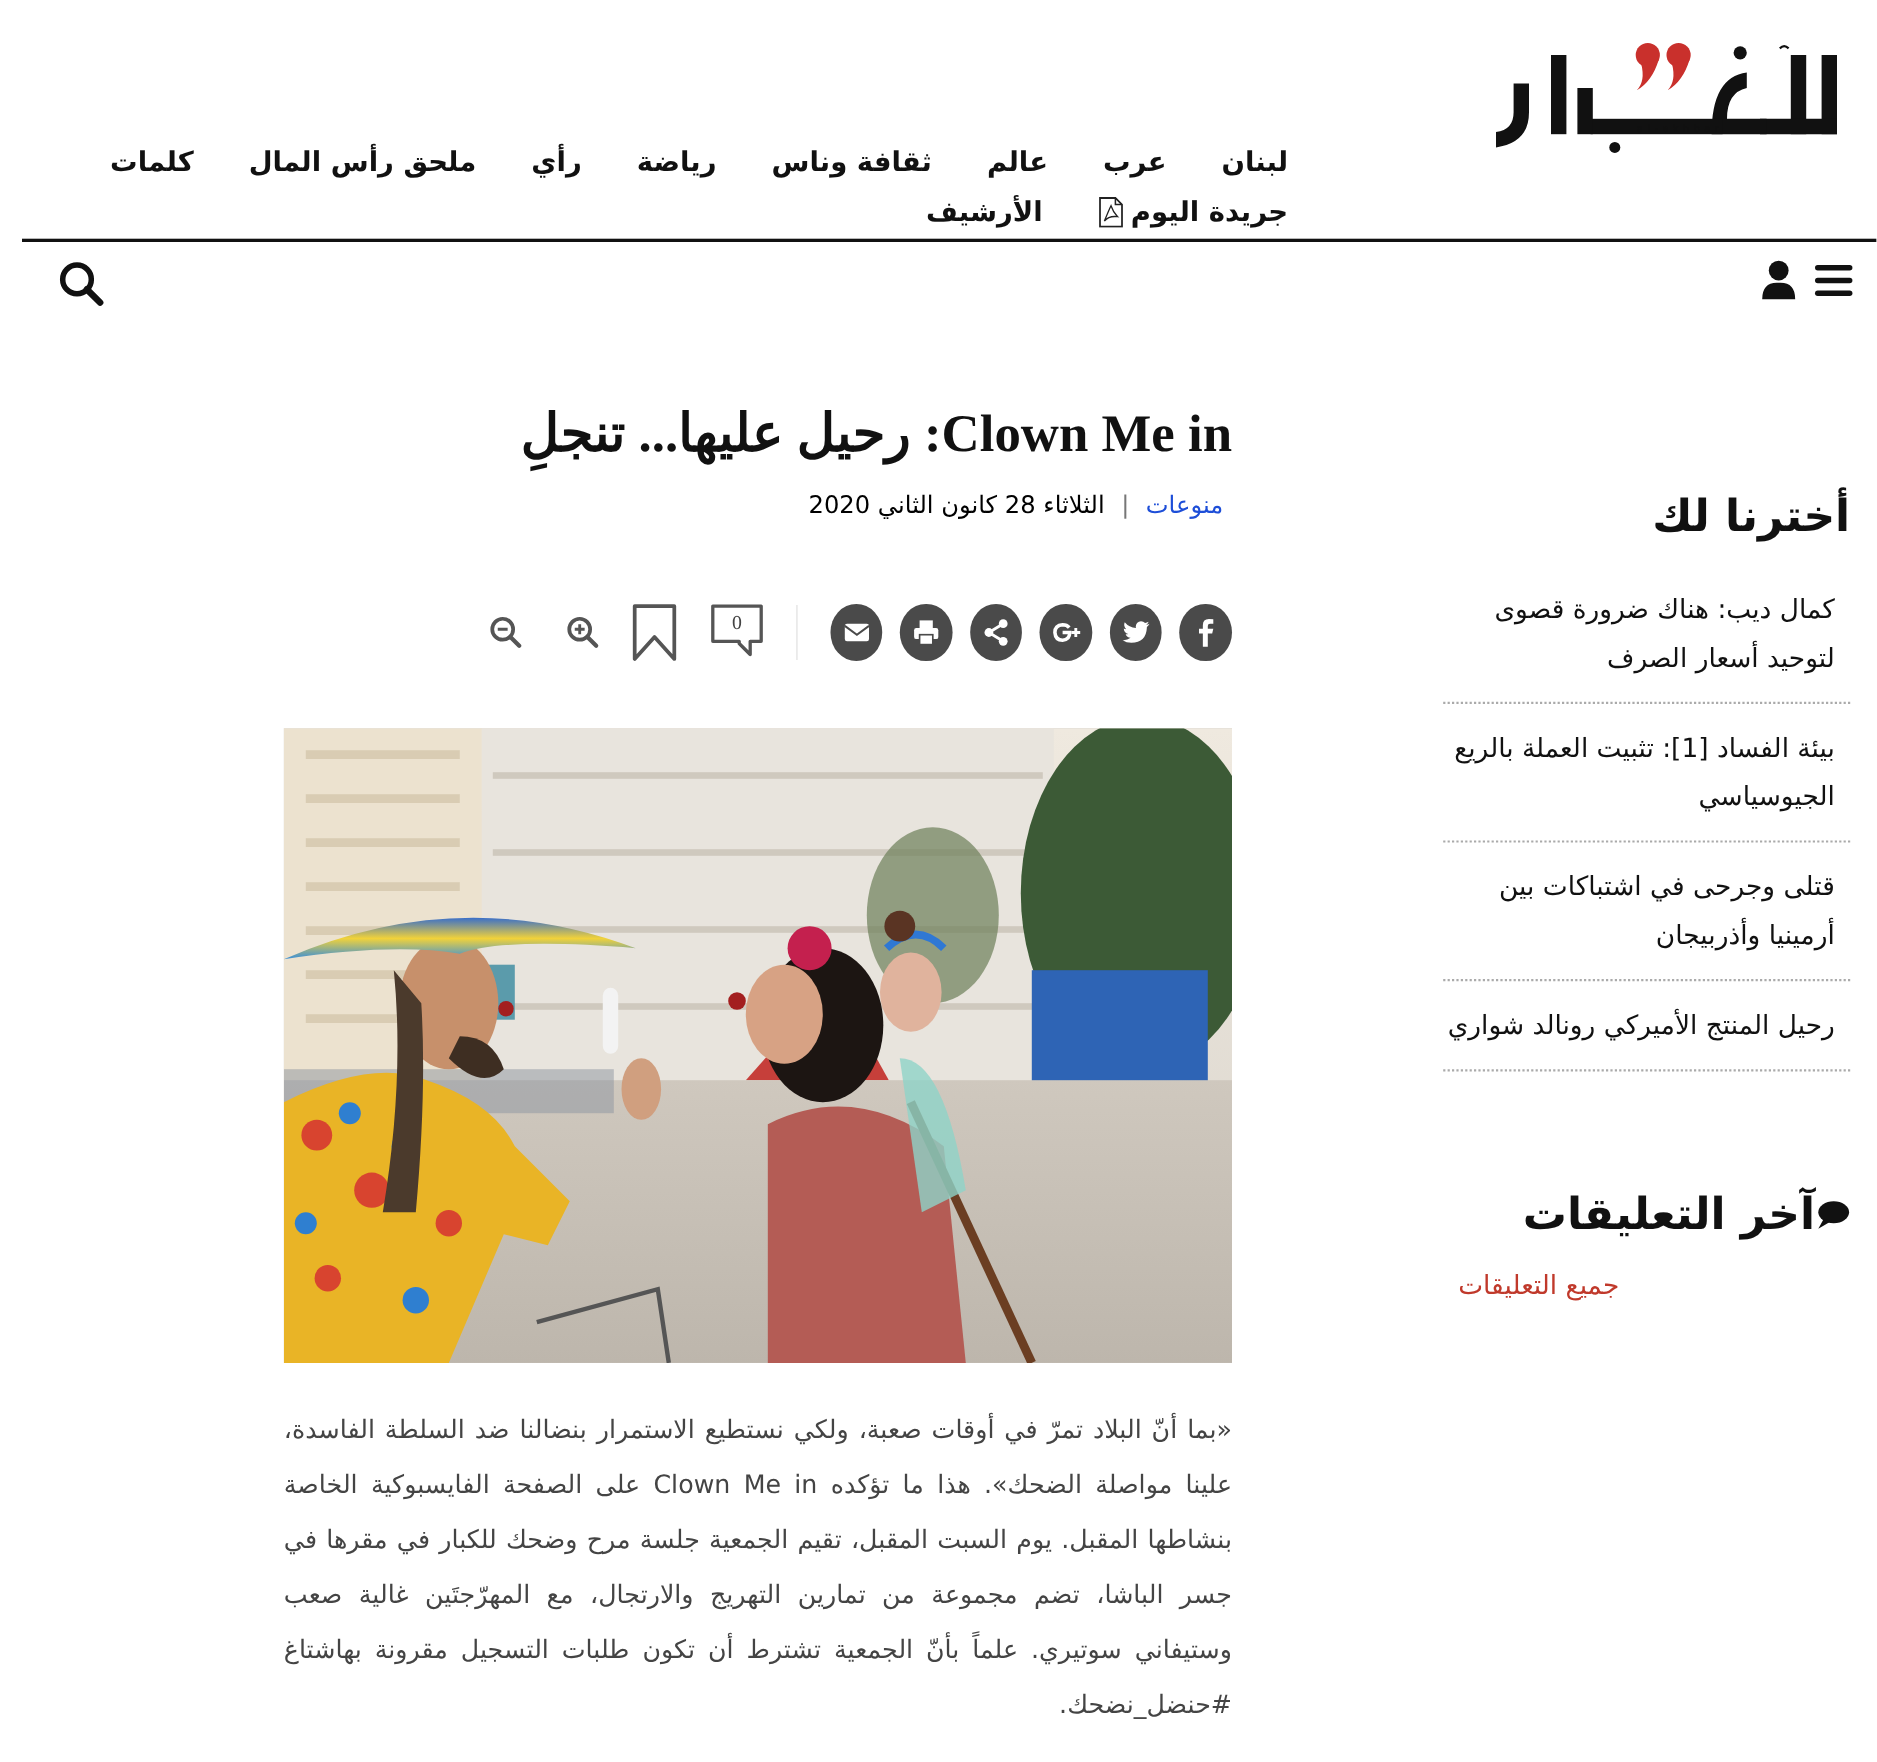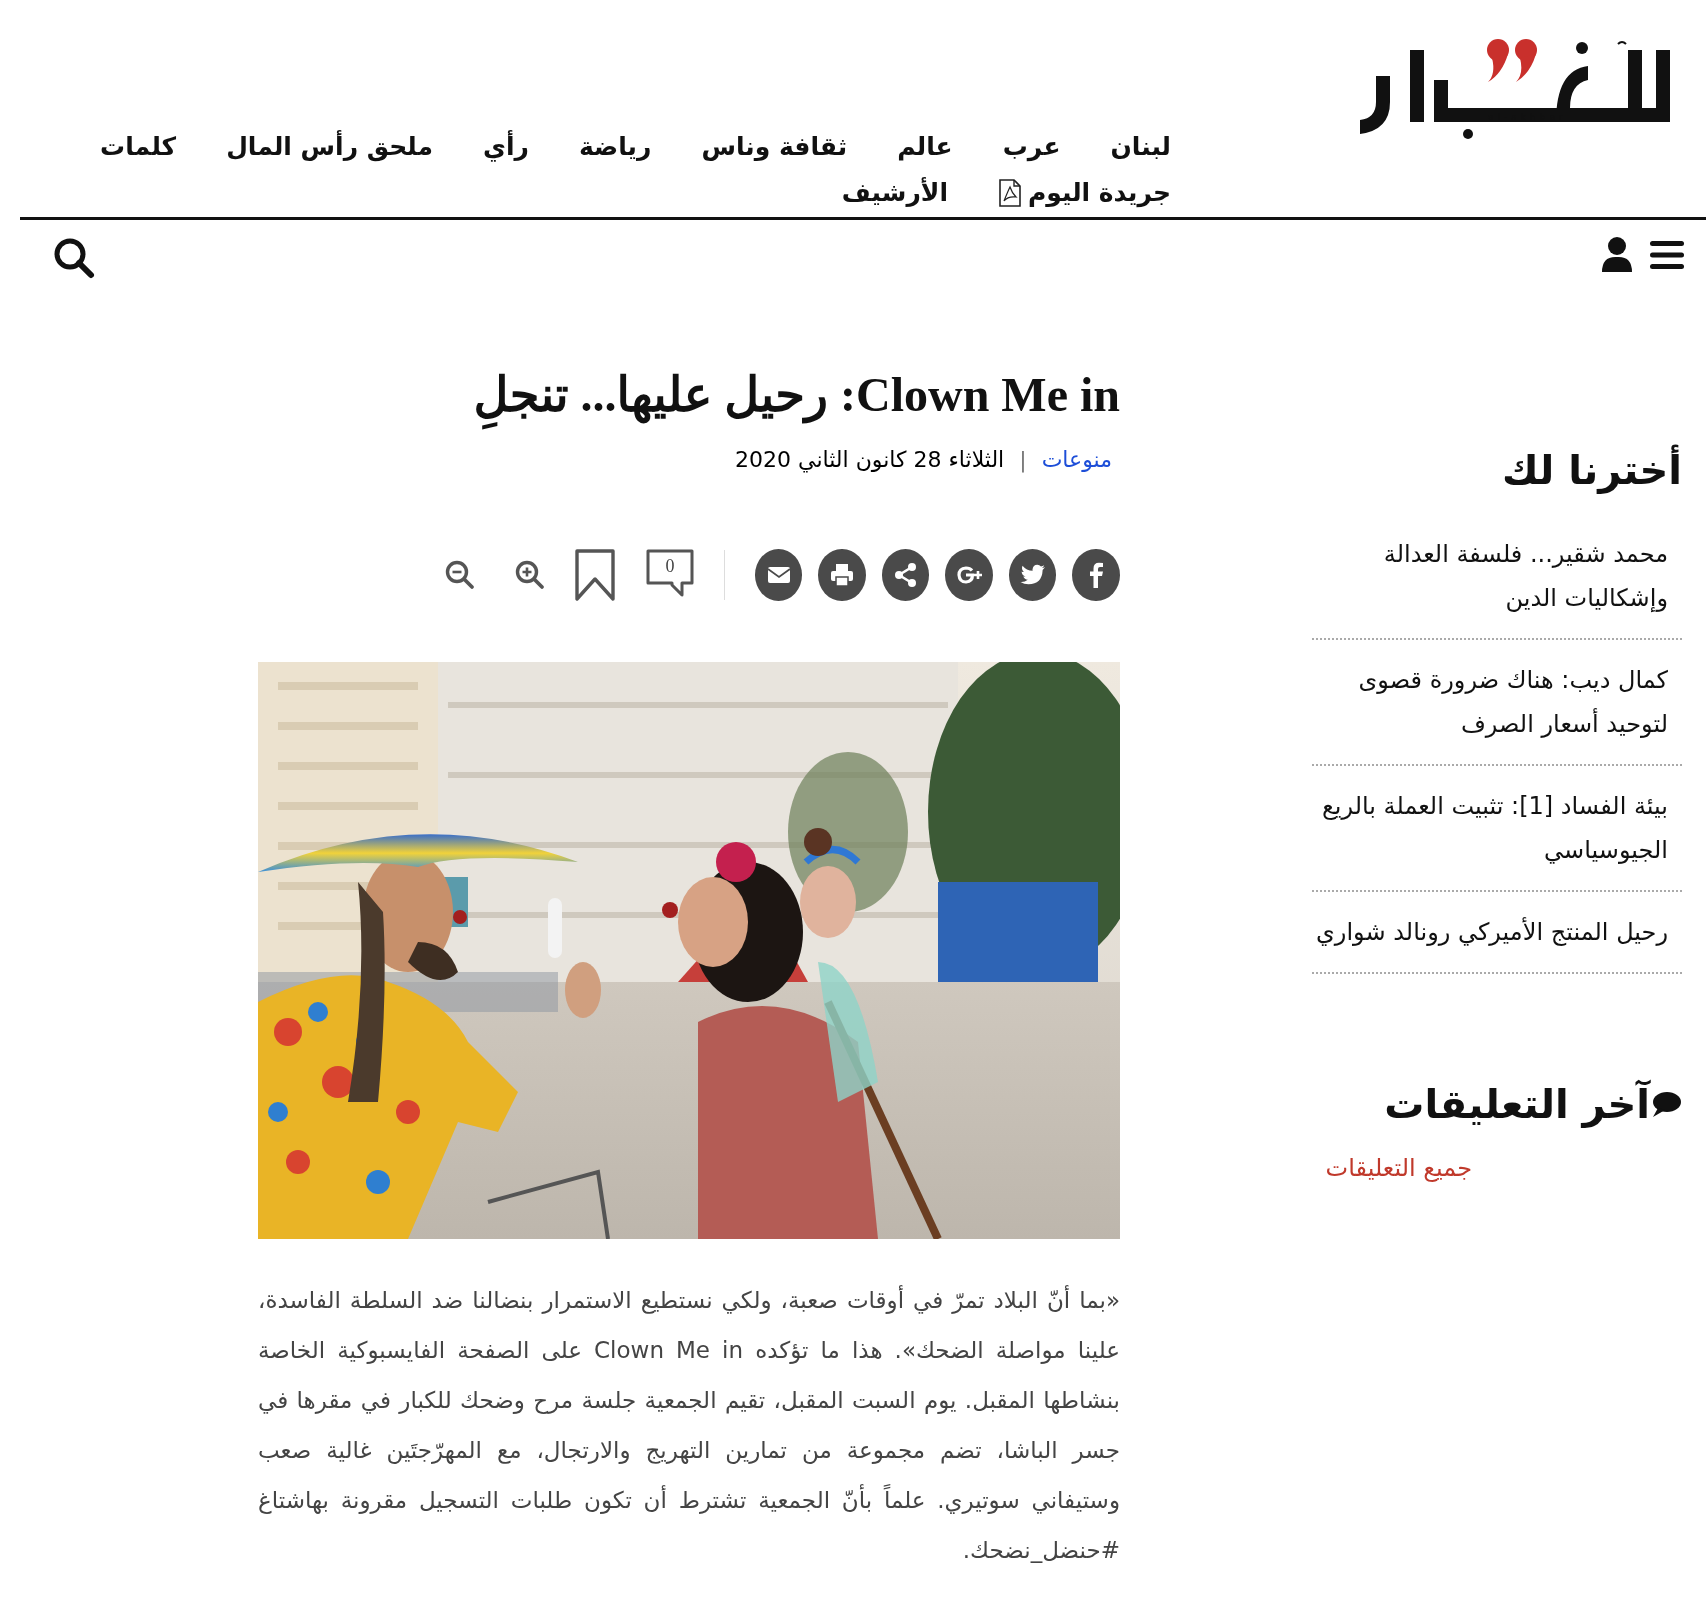--- a/index.html
+++ b/index.html
@@ -267,23 +267,23 @@
       <path d="M560 300 Q600 300 620 420 L580 440 Z" fill="#8fd3c8" opacity="0.8"></path>
       <path d="M230 540 L340 510 L350 577" stroke="#555" stroke-width="4" fill="none"></path>
     </svg>
   </div>
 
   <p class="body-text">«بما أنّ البلاد تمرّ في أوقات صعبة، ولكي نستطيع الاستمرار بنضالنا ضد السلطة الفاسدة، علينا مواصلة الضحك». هذا ما تؤكده Clown Me in على الصفحة الفايسبوكية الخاصة بنشاطها المقبل. يوم السبت المقبل، تقيم الجمعية جلسة مرح وضحك للكبار في مقرها في جسر الباشا، تضم مجموعة من تمارين التهريج والارتجال، مع المهرّجتَين غالية صعب وستيفاني سوتيري. علماً بأنّ الجمعية تشترط أن تكون طلبات التسجيل مقرونة بهاشتاغ #حنضل_نضحك.</p>
 </article>
 
 <aside class="sidebar">
   <h2 class="side-title">أخترنا لك</h2>
-  <div class="side-item">محمد شقير... فلسفة العدالة وإشكاليات الدين</div>
   <div class="side-item">كمال ديب: هناك ضرورة قصوى لتوحيد أسعار الصرف</div>
   <div class="side-item">بيئة الفساد [1]: تثبيت العملة بالريع الجيوسياسي</div>
+  <div class="side-item">قتلى وجرحى في اشتباكات بين أرمينيا وأذربيجان</div>
   <div class="side-item">رحيل المنتج الأميركي رونالد شواري</div>
 
   <h2 class="comments-title">
     <svg class="bubble-icon" viewBox="0 0 32 28">
       <ellipse cx="17" cy="12" rx="14" ry="10" fill="#111"></ellipse>
       <path d="M8 18 L3 27 L15 20 Z" fill="#111"></path>
     </svg>
     <span>آخر التعليقات</span>
   </h2>
   <a class="all-comments" style="display:block;">جميع التعليقات</a>

